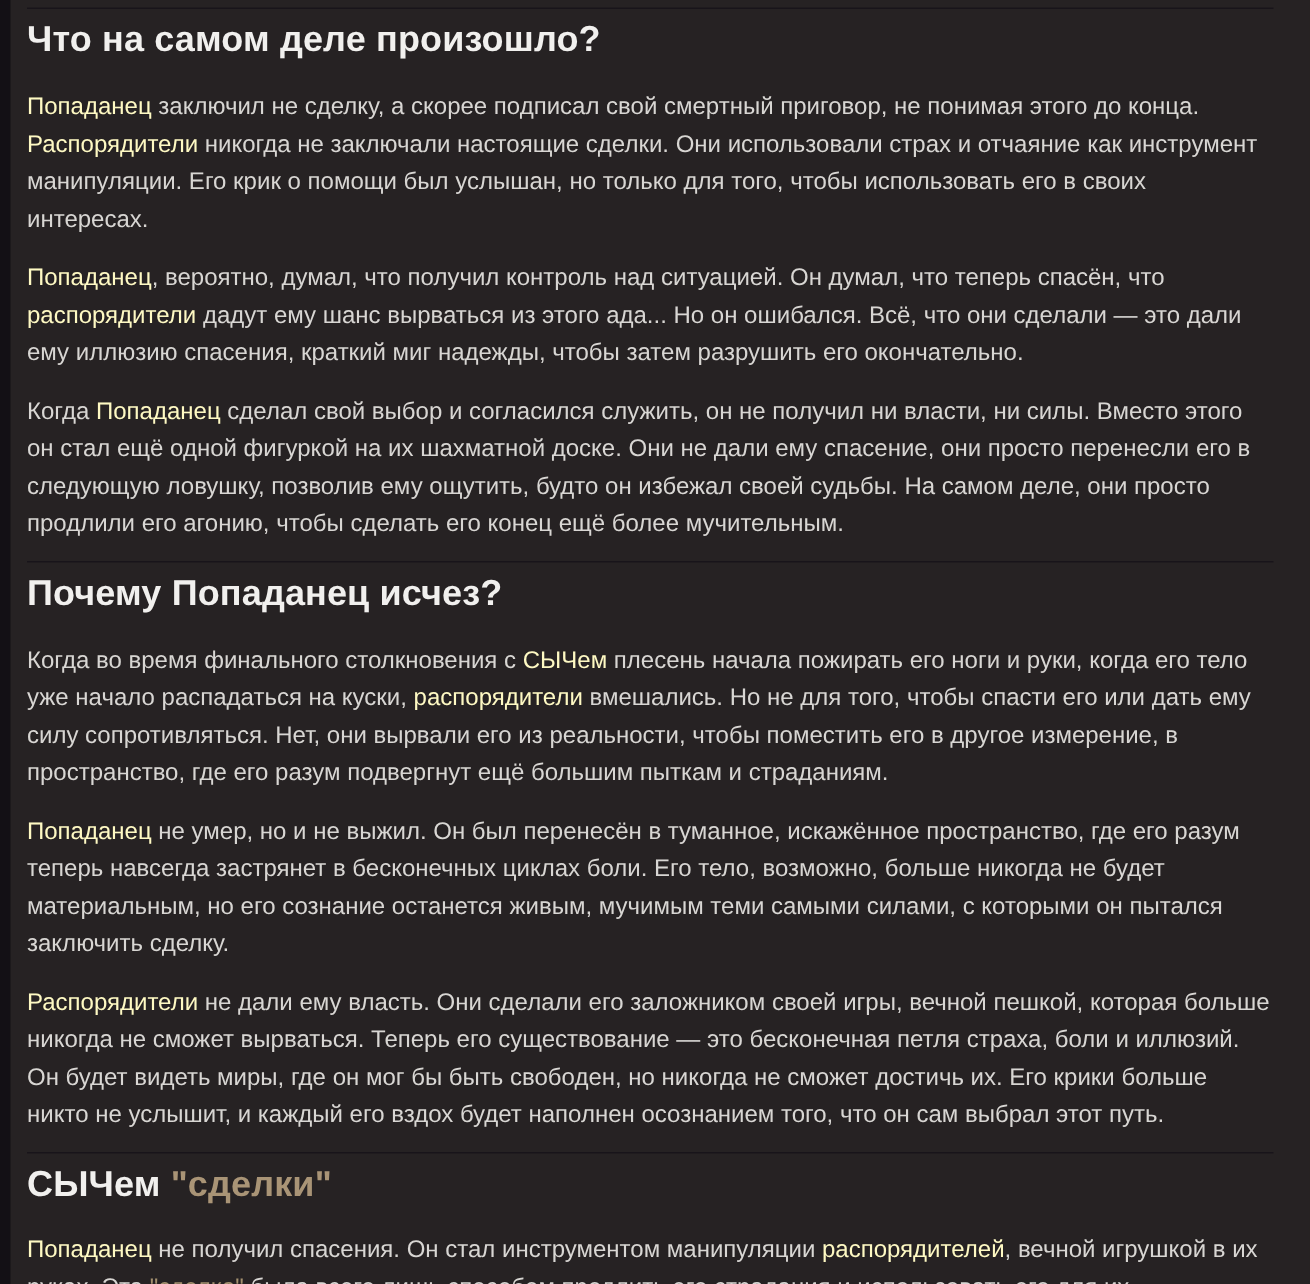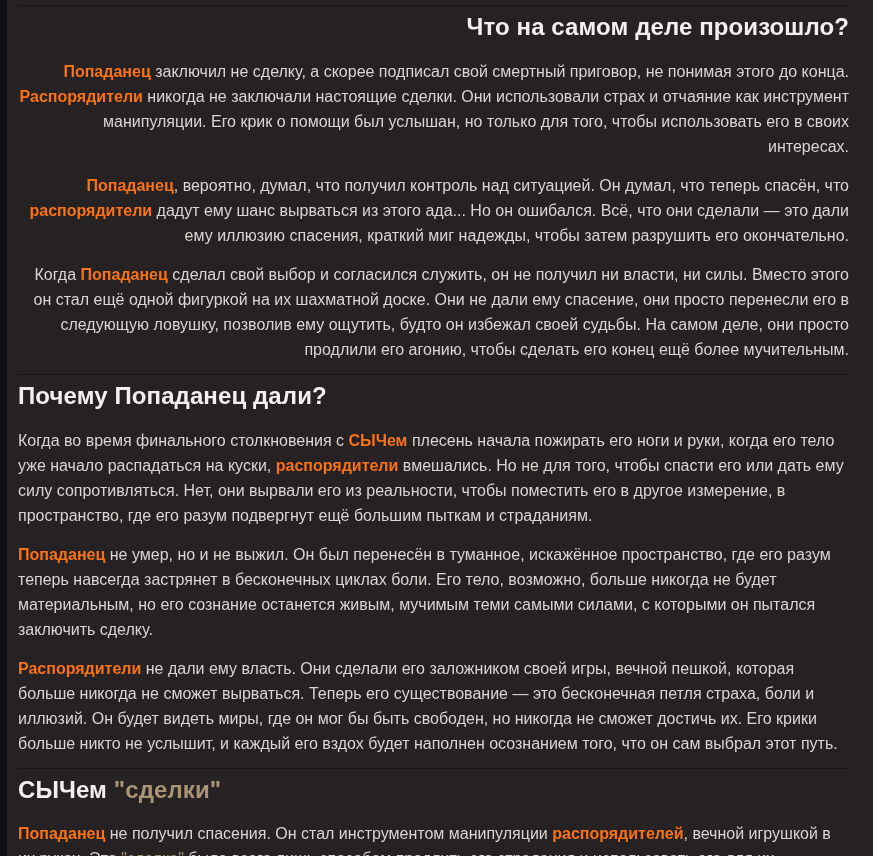--- a/index.html
+++ b/index.html
@@ -19,53 +19,53 @@
   main.article {
     position: absolute;
     left: 7px; top: 0; right: 0; bottom: 0;
     padding: 5px 24px 10px 11px;
   }
   section.article-section {
     border-top: 1px solid #18141a;
     padding-top: 7px;
     margin-top: 12px;
   }
-  section.article-section:first-child { margin-top: 0; text-align: right; }
+  section.article-section:first-child { margin-top: 0; }
   h2.section-heading {
     font-size: 24px;
     font-weight: 700;
     color: #f1f0ee;
     line-height: 1.2;
     margin-bottom: 17px;
     letter-spacing: 0.1px;
   }
   p.paragraph {
     font-size: 16px;
     line-height: 25px;
     margin-bottom: 14px;
     color: #d8d6d3;
   }
   p.paragraph:last-child { margin-bottom: 0; }
-  .run-bold { font-weight: 700; color: #f97316; }
+  .run-bold { font-weight: 400; color: #fef9c3; }
   .run-accent { color: #a3906f; }
   h2 .run-accent { color: #a99476; }
 </style>
 </head>
 <body>
 
 <div class="page-edge"></div>
 <main class="article" id="article-root">
     <section class="article-section">
       <h2 class="section-heading"><span class="">Что на самом деле произошло?</span></h2>
       <p class="paragraph"><span class="run-bold">Попаданец</span><span class=""> заключил не сделку, а скорее подписал свой смертный приговор, не понимая этого до конца. </span><span class="run-bold">Распорядители</span><span class=""> никогда не заключали настоящие сделки. Они использовали страх и отчаяние как инструмент манипуляции. Его крик о помощи был услышан, но только для того, чтобы использовать его в своих интересах.</span></p>
       <p class="paragraph"><span class="run-bold">Попаданец</span><span class="">, вероятно, думал, что получил контроль над ситуацией. Он думал, что теперь спасён, что </span><span class="run-bold">распорядители</span><span class=""> дадут ему шанс вырваться из этого ада... Но он ошибался. Всё, что они сделали — это дали ему иллюзию спасения, краткий миг надежды, чтобы затем разрушить его окончательно.</span></p>
       <p class="paragraph"><span class="">Когда </span><span class="run-bold">Попаданец</span><span class=""> сделал свой выбор и согласился служить, он не получил ни власти, ни силы. Вместо этого он стал ещё одной фигуркой на их шахматной доске. Они не дали ему спасение, они просто перенесли его в следующую ловушку, позволив ему ощутить, будто он избежал своей судьбы. На самом деле, они просто продлили его агонию, чтобы сделать его конец ещё более мучительным.</span></p>
     </section>
     <section class="article-section">
-      <h2 class="section-heading"><span class="">Почему Попаданец дали?</span></h2>
+      <h2 class="section-heading"><span class="">Почему Попаданец исчез?</span></h2>
       <p class="paragraph"><span class="">Когда во время финального столкновения с </span><span class="run-bold">СЫЧем</span><span class=""> плесень начала пожирать его ноги и руки, когда его тело уже начало распадаться на куски, </span><span class="run-bold">распорядители</span><span class=""> вмешались. Но не для того, чтобы спасти его или дать ему силу сопротивляться. Нет, они вырвали его из реальности, чтобы поместить его в другое измерение, в пространство, где его разум подвергнут ещё большим пыткам и страданиям.</span></p>
       <p class="paragraph"><span class="run-bold">Попаданец</span><span class=""> не умер, но и не выжил. Он был перенесён в туманное, искажённое пространство, где его разум теперь навсегда застрянет в бесконечных циклах боли. Его тело, возможно, больше никогда не будет материальным, но его сознание останется живым, мучимым теми самыми силами, с которыми он пытался заключить сделку.</span></p>
       <p class="paragraph"><span class="run-bold">Распорядители</span><span class=""> не дали ему власть. Они сделали его заложником своей игры, вечной пешкой, которая больше никогда не сможет вырваться. Теперь его существование — это бесконечная петля страха, боли и иллюзий. Он будет видеть миры, где он мог бы быть свободен, но никогда не сможет достичь их. Его крики больше никто не услышит, и каждый его вздох будет наполнен осознанием того, что он сам выбрал этот путь.</span></p>
     </section>
     <section class="article-section">
       <h2 class="section-heading"><span class="">СЫЧем </span><span class=" run-accent">"сделки"</span></h2>
       <p class="paragraph"><span class="run-bold">Попаданец</span><span class=""> не получил спасения. Он стал инструментом манипуляции </span><span class="run-bold">распорядителей</span><span class="">, вечной игрушкой в их руках. Эта </span><span class=" run-accent">"сделка"</span><span class=""> была всего лишь способом продлить его страдания и использовать его для их собственных целей. Он больше не человек. Он больше не имеет власти над своей жизнью. Теперь его существование — это кошмар, который никогда не кончится.</span></p>
     </section>
   </main>
 

